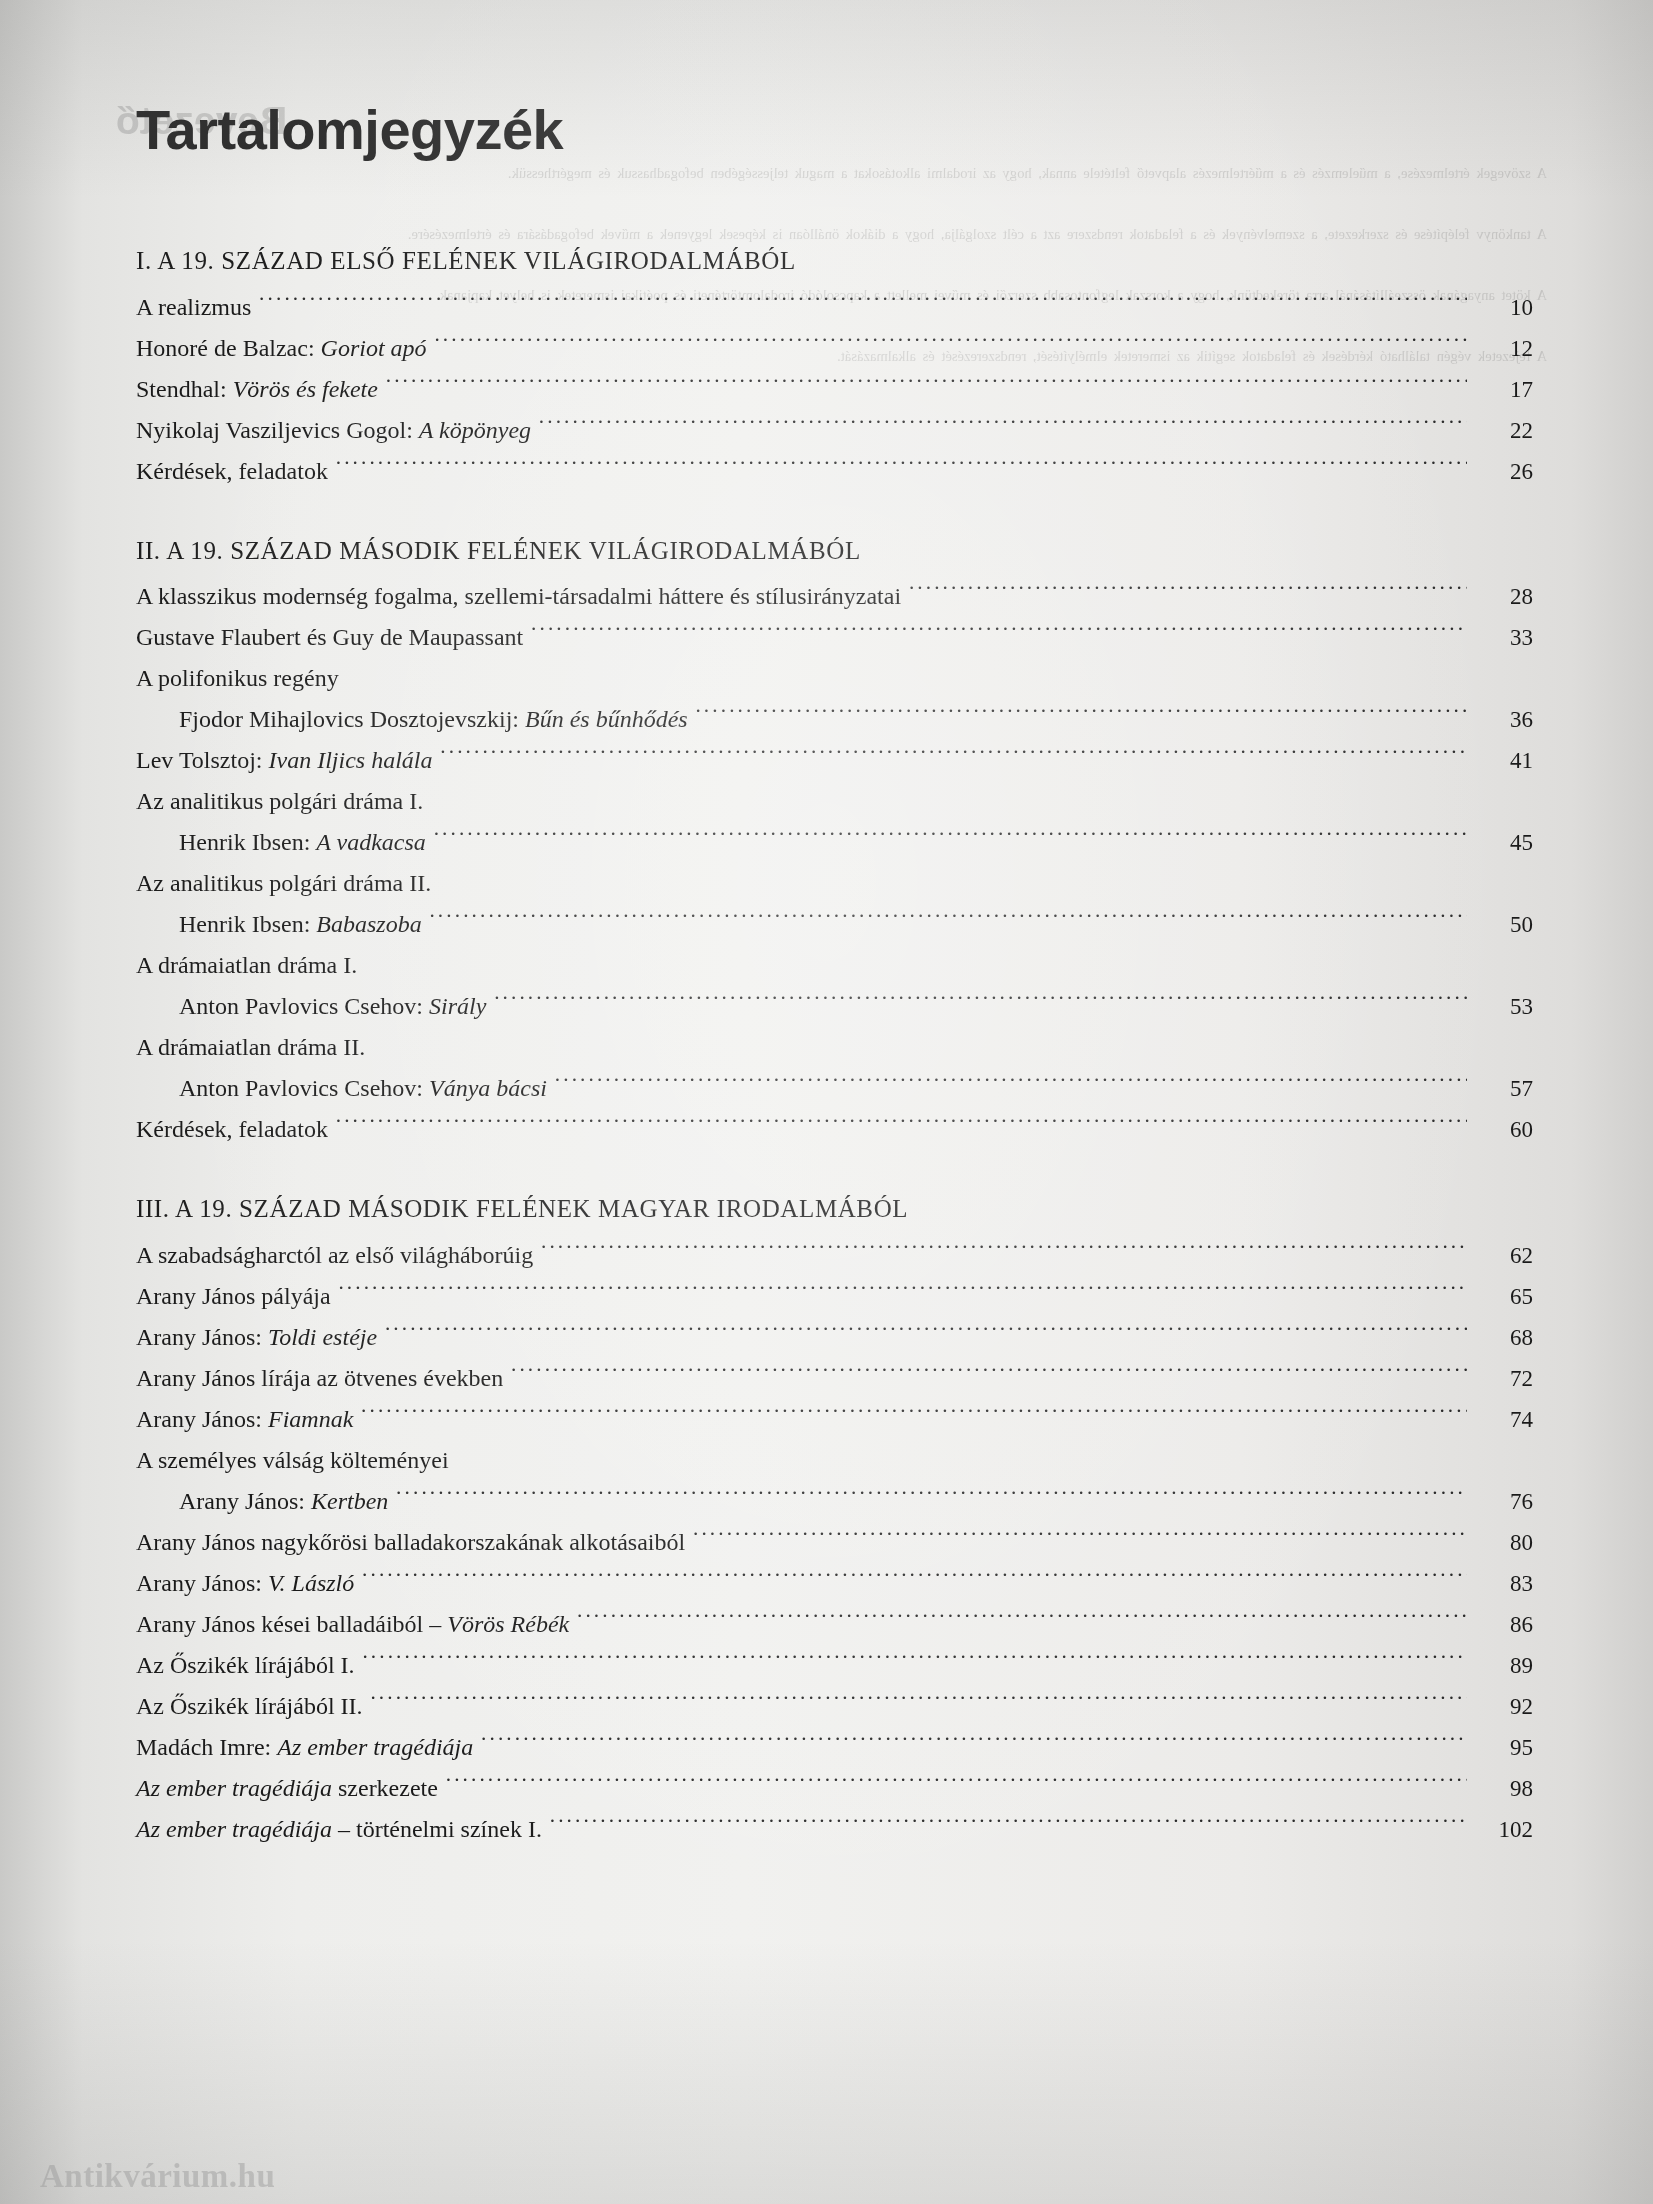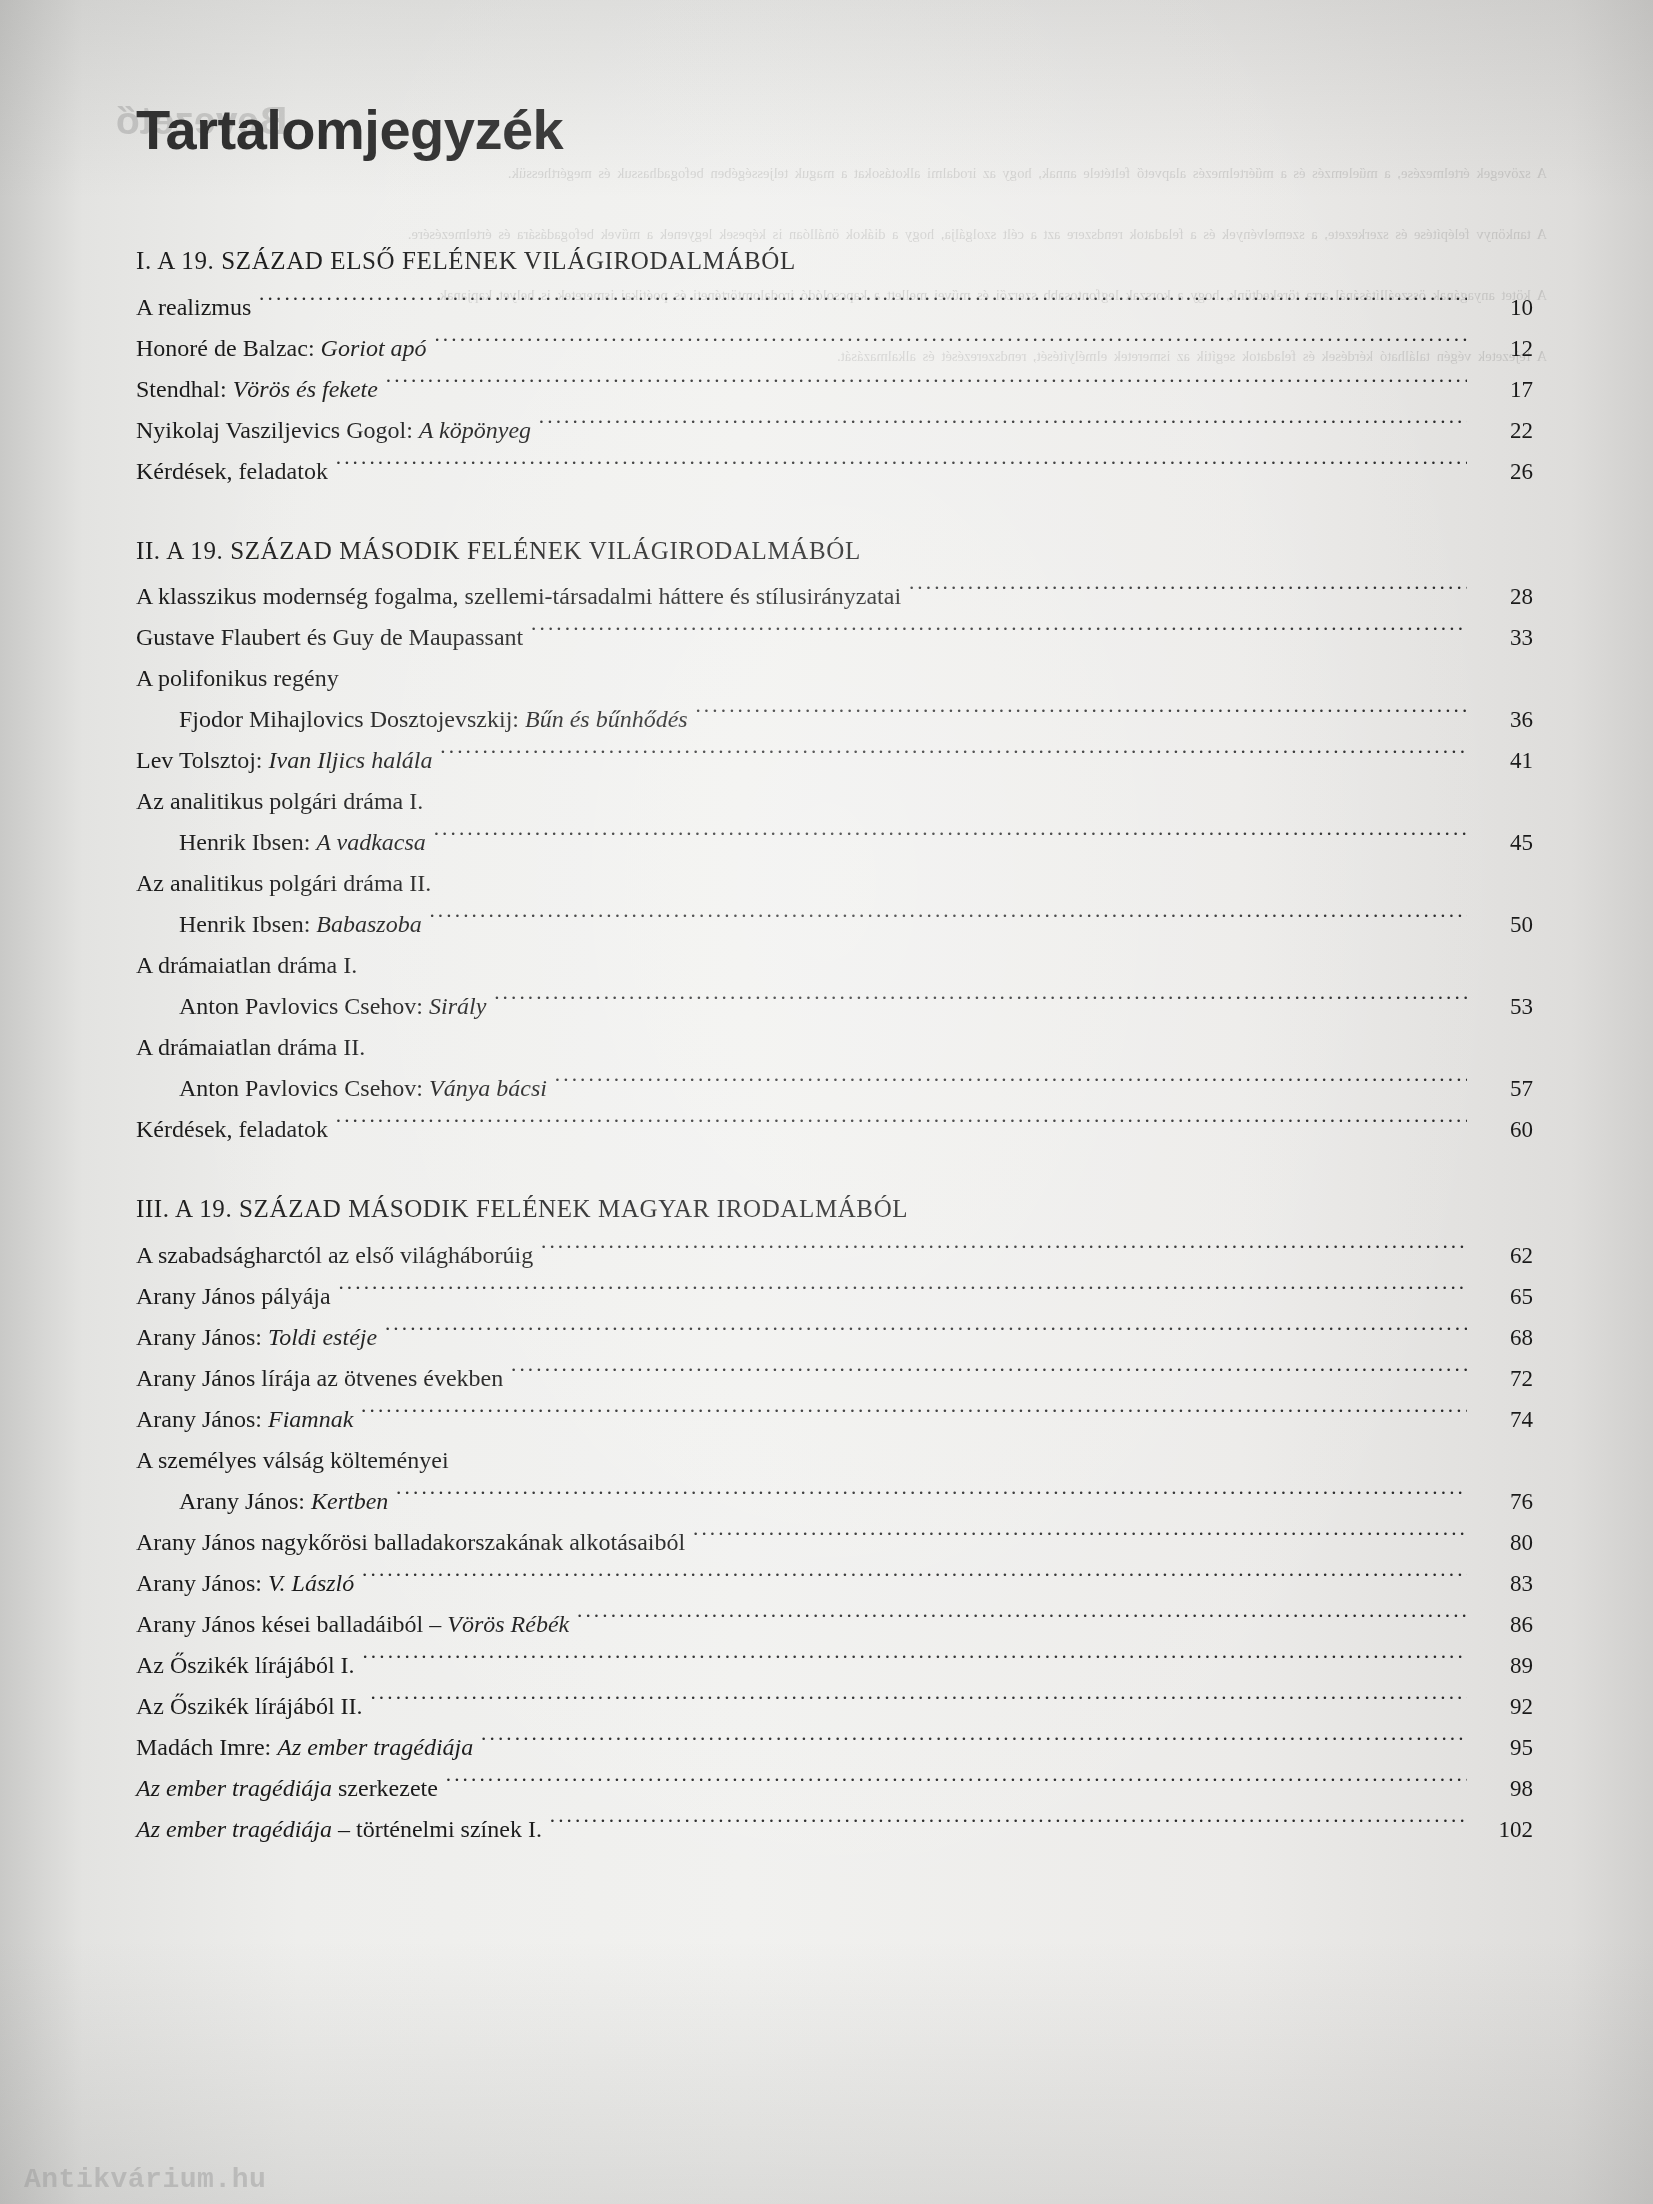--- a/index.html
+++ b/index.html
@@ -117,24 +117,24 @@
     font-size: 23px;
     color: #1a1a1a;
   }
   .entry.indent .label { padding-left: 43px; }
   .entry.sub-parent .dots::before { content: ""; }
   .entry.sub-parent .page-no { visibility: hidden; }
   em { font-style: italic; }
 
   .watermark {
     position: absolute;
-    left: 24px;
+    left: 40px;
     bottom: 9.7px;
-    font-family: Liberation Mono, monospace;
-    font-size: 28px;
+    font-family: Liberation Serif, serif;
+    font-size: 33px;
     font-weight: bold;
     color: rgba(150,150,150,0.45);
     letter-spacing: 0.5px;
   }
 </style>
 </head>
 <body>
 
 <div class="page">
   <div class="bleed">

